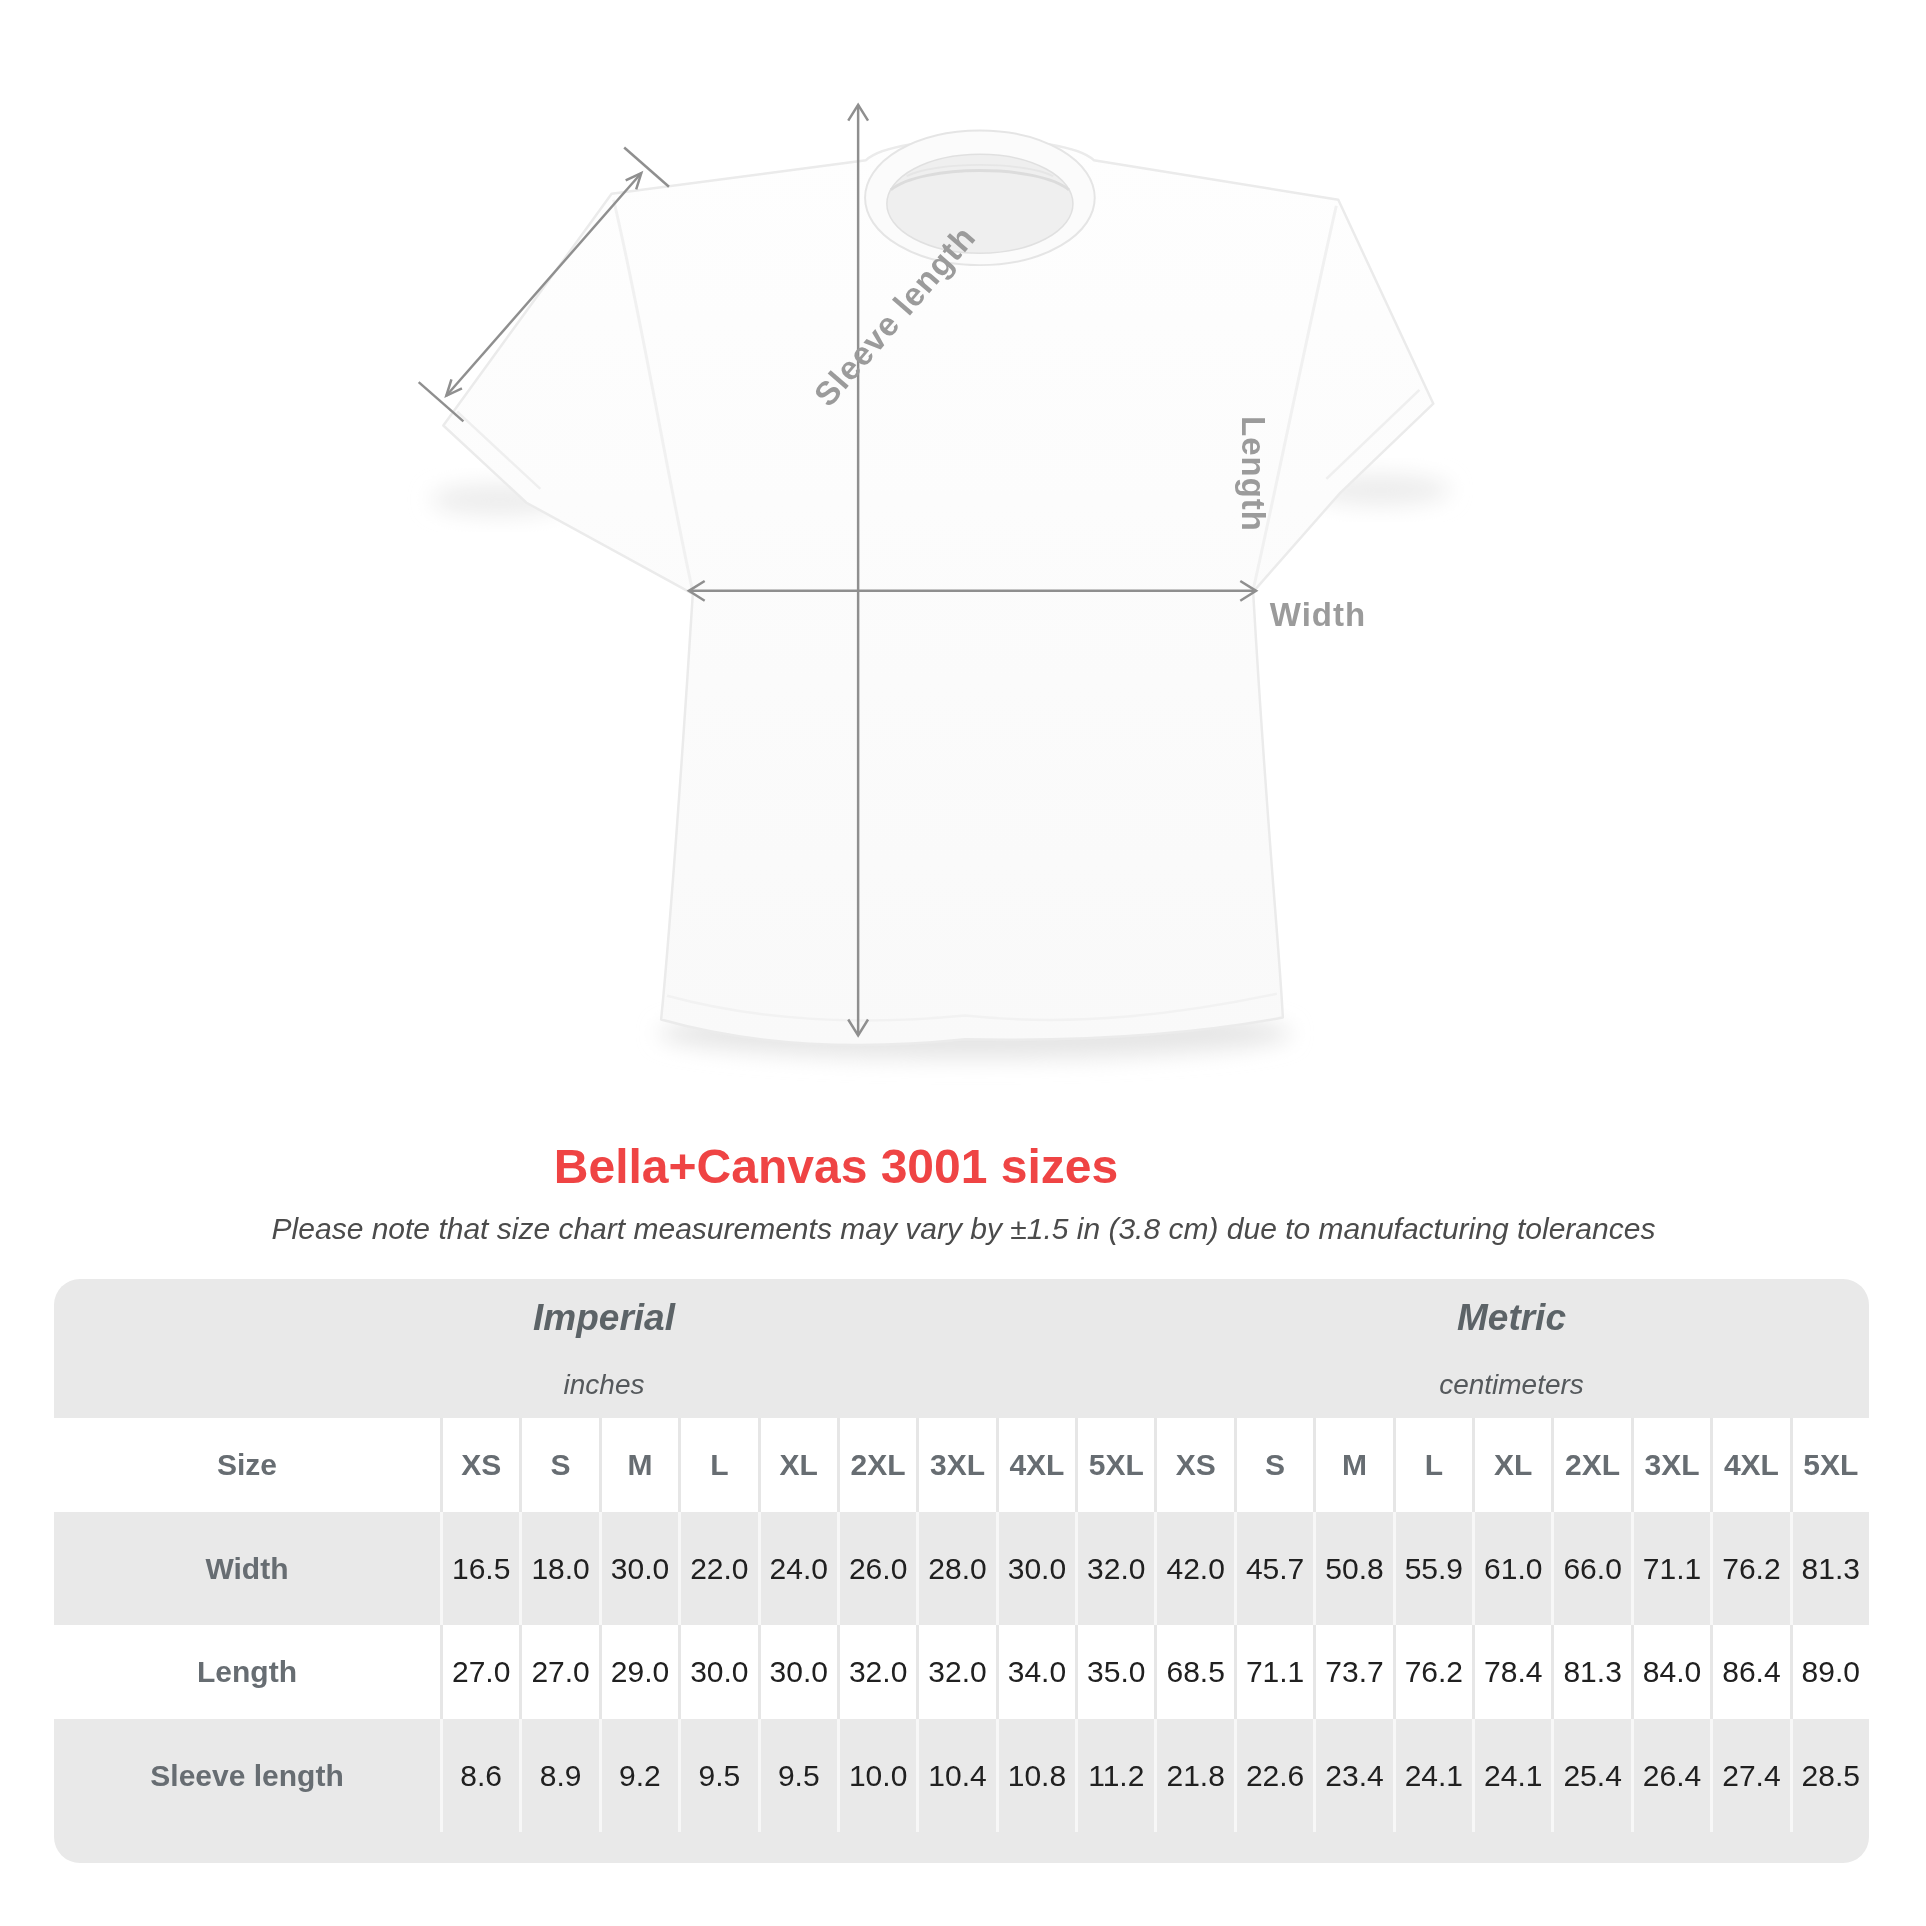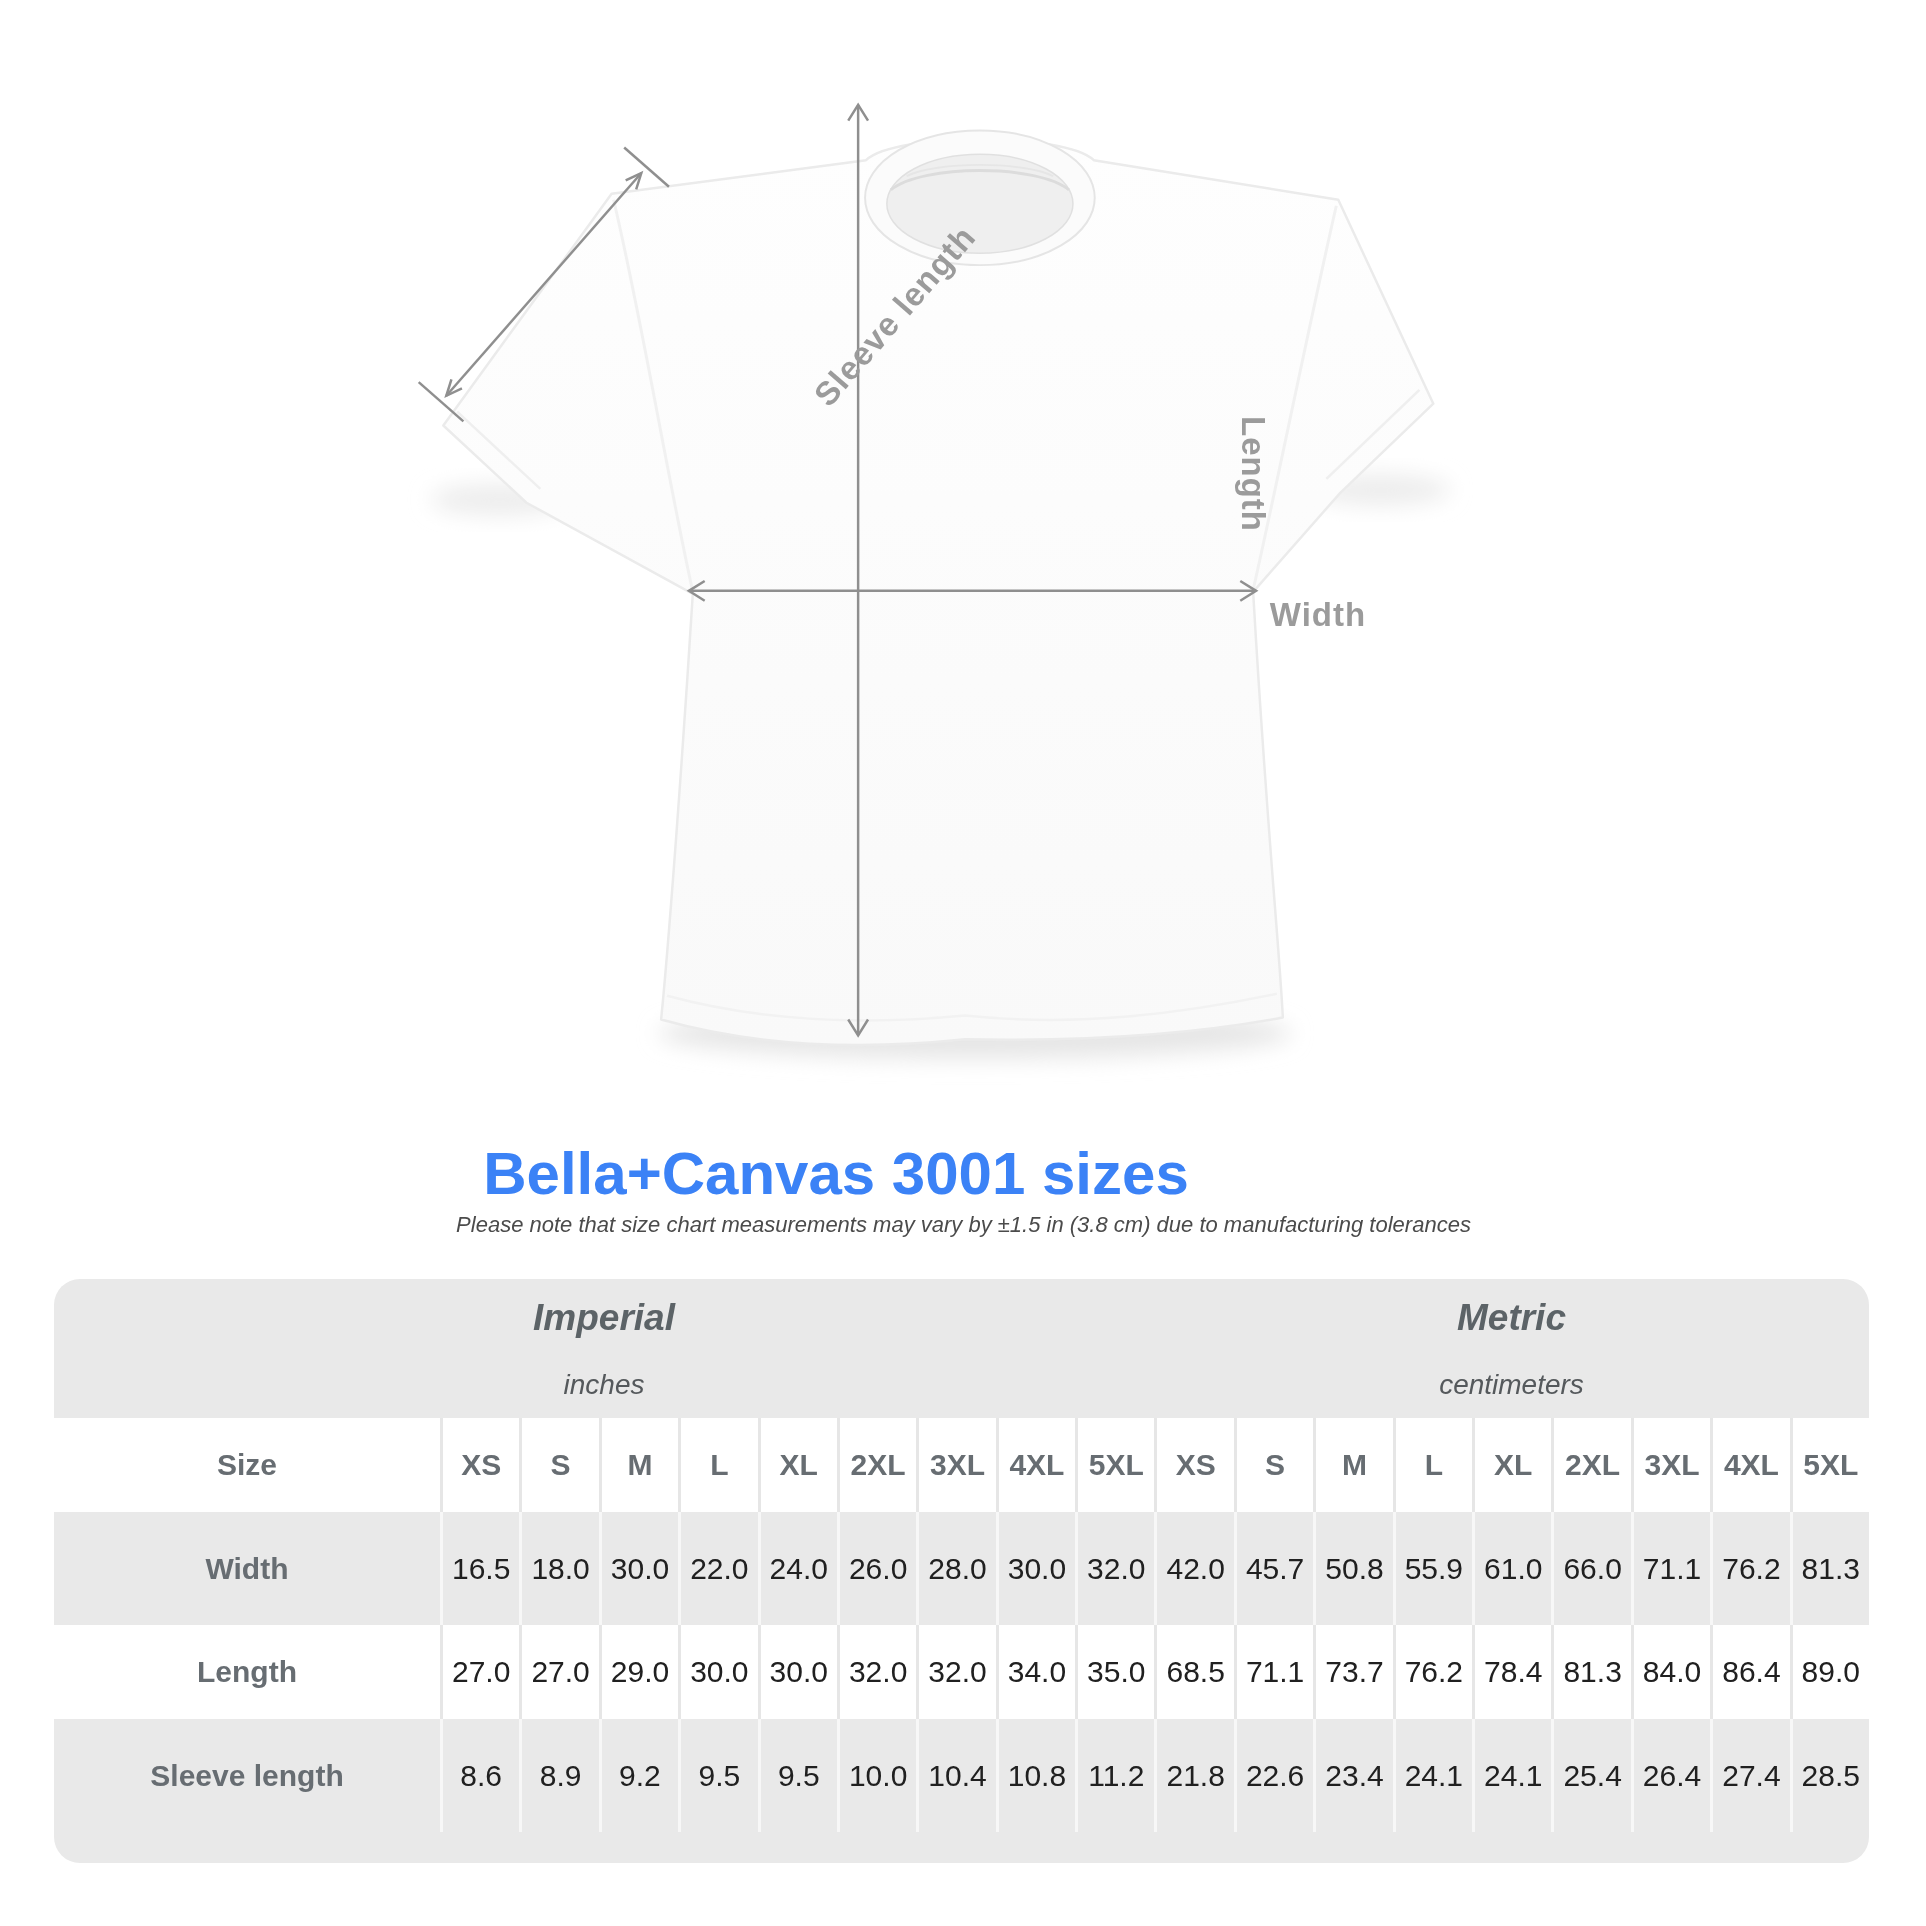--- a/index.html
+++ b/index.html
@@ -10,23 +10,23 @@
   
   .diagram{position:absolute;left:376px;top:59px;width:1188px;height:1030px;}
   .measure-label{position:absolute;color:#9b9b9b;font-weight:bold;font-size:33px;
                  text-align:center;white-space:nowrap;letter-spacing:1px;}
   .lbl-width{left:863px;top:537px;width:158px;}
   .lbl-length{left:798px;top:396px;width:158px;transform:rotate(90deg);}
   .lbl-sleeve{left:400px;top:238px;width:238px;transform:rotate(-49deg);}
 
   
   .page-title{position:absolute;left:0;top:1139px;width:1672px;text-align:center;
-              font-size:60px;font-weight:bold;color:#3b82f6;}
+              font-size:48px;font-weight:bold;color:#ef4444;}
   .page-subtitle{position:absolute;left:0;top:1212px;width:1927px;text-align:center;
-              font-size:22px;font-style:italic;color:#4b4b4b;}
+              font-size:30px;font-style:italic;color:#4b4b4b;}
 
   
   .size-table{position:absolute;left:54px;top:1279px;width:1815px;height:584px;
               background:#e9e9e9;border-radius:26px;overflow:hidden;
               display:flex;flex-direction:column;}
   .group-row{height:139px;display:grid;grid-template-columns:1100px 1fr;}
   .group-cell{display:flex;flex-direction:column;align-items:center;justify-content:center;gap:12px;}
   .group-label{font-size:37px;font-weight:bold;font-style:italic;color:#5c6367;}
   .group-unit{font-size:28px;font-style:italic;color:#55595c;margin-top:18px;}
 

